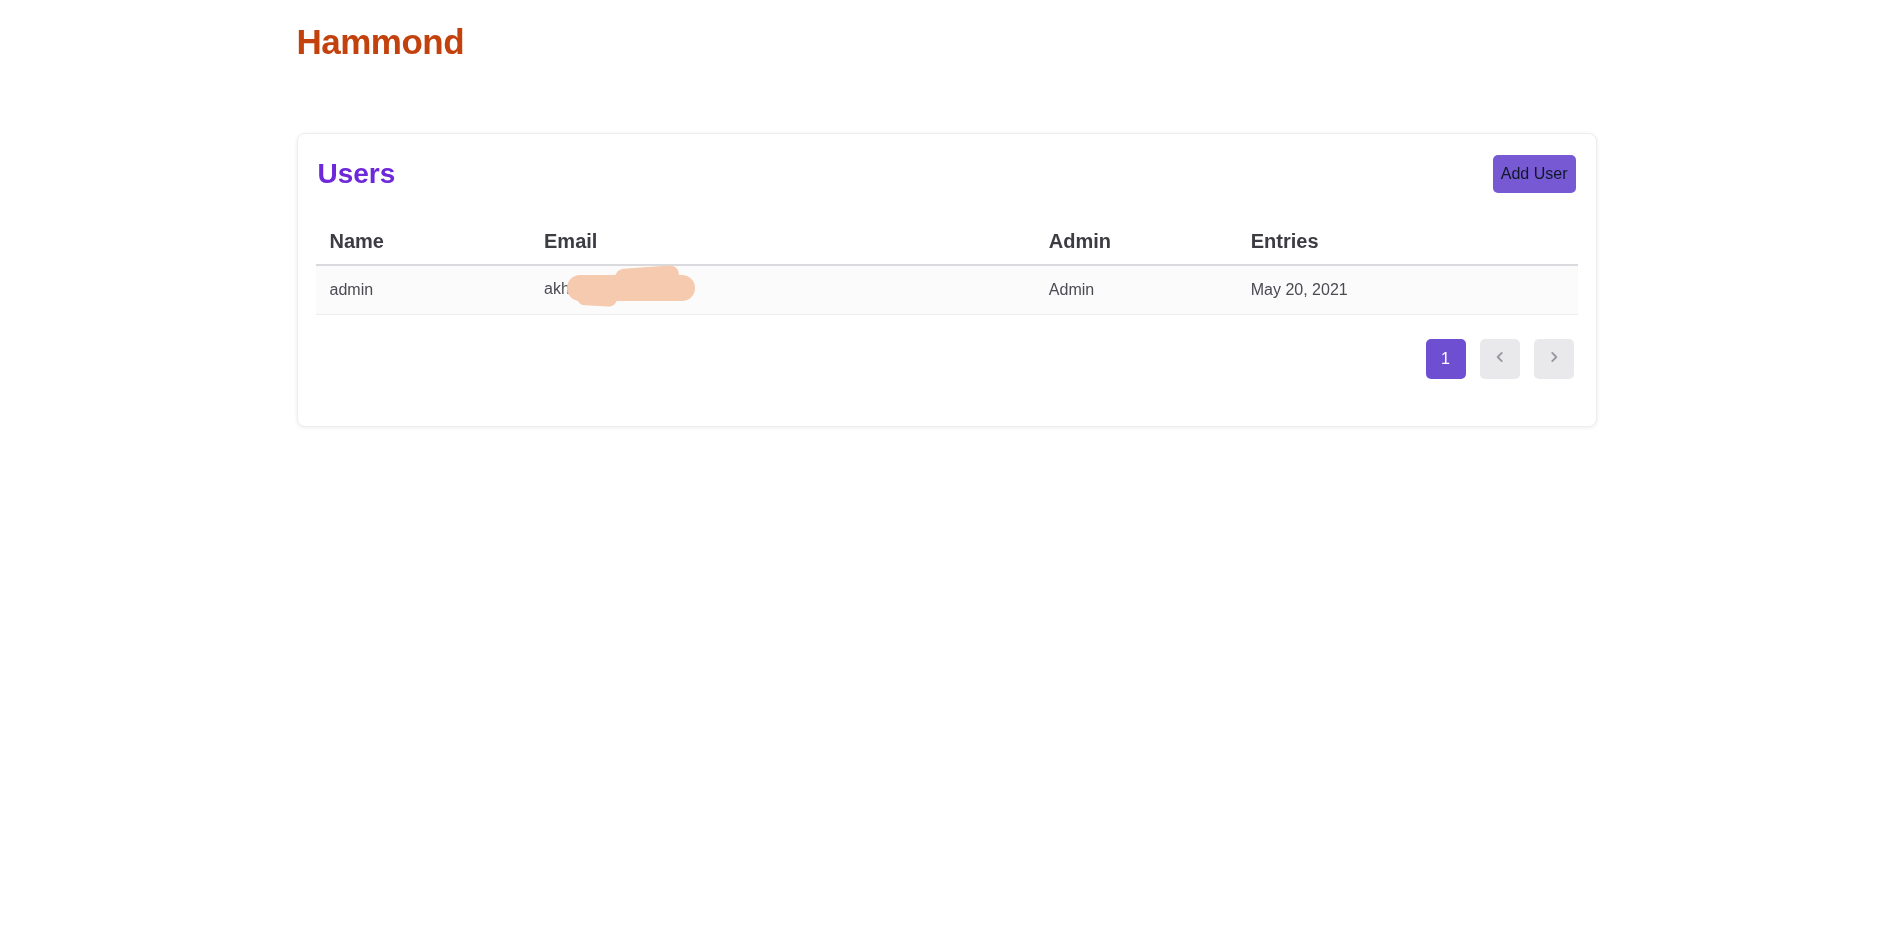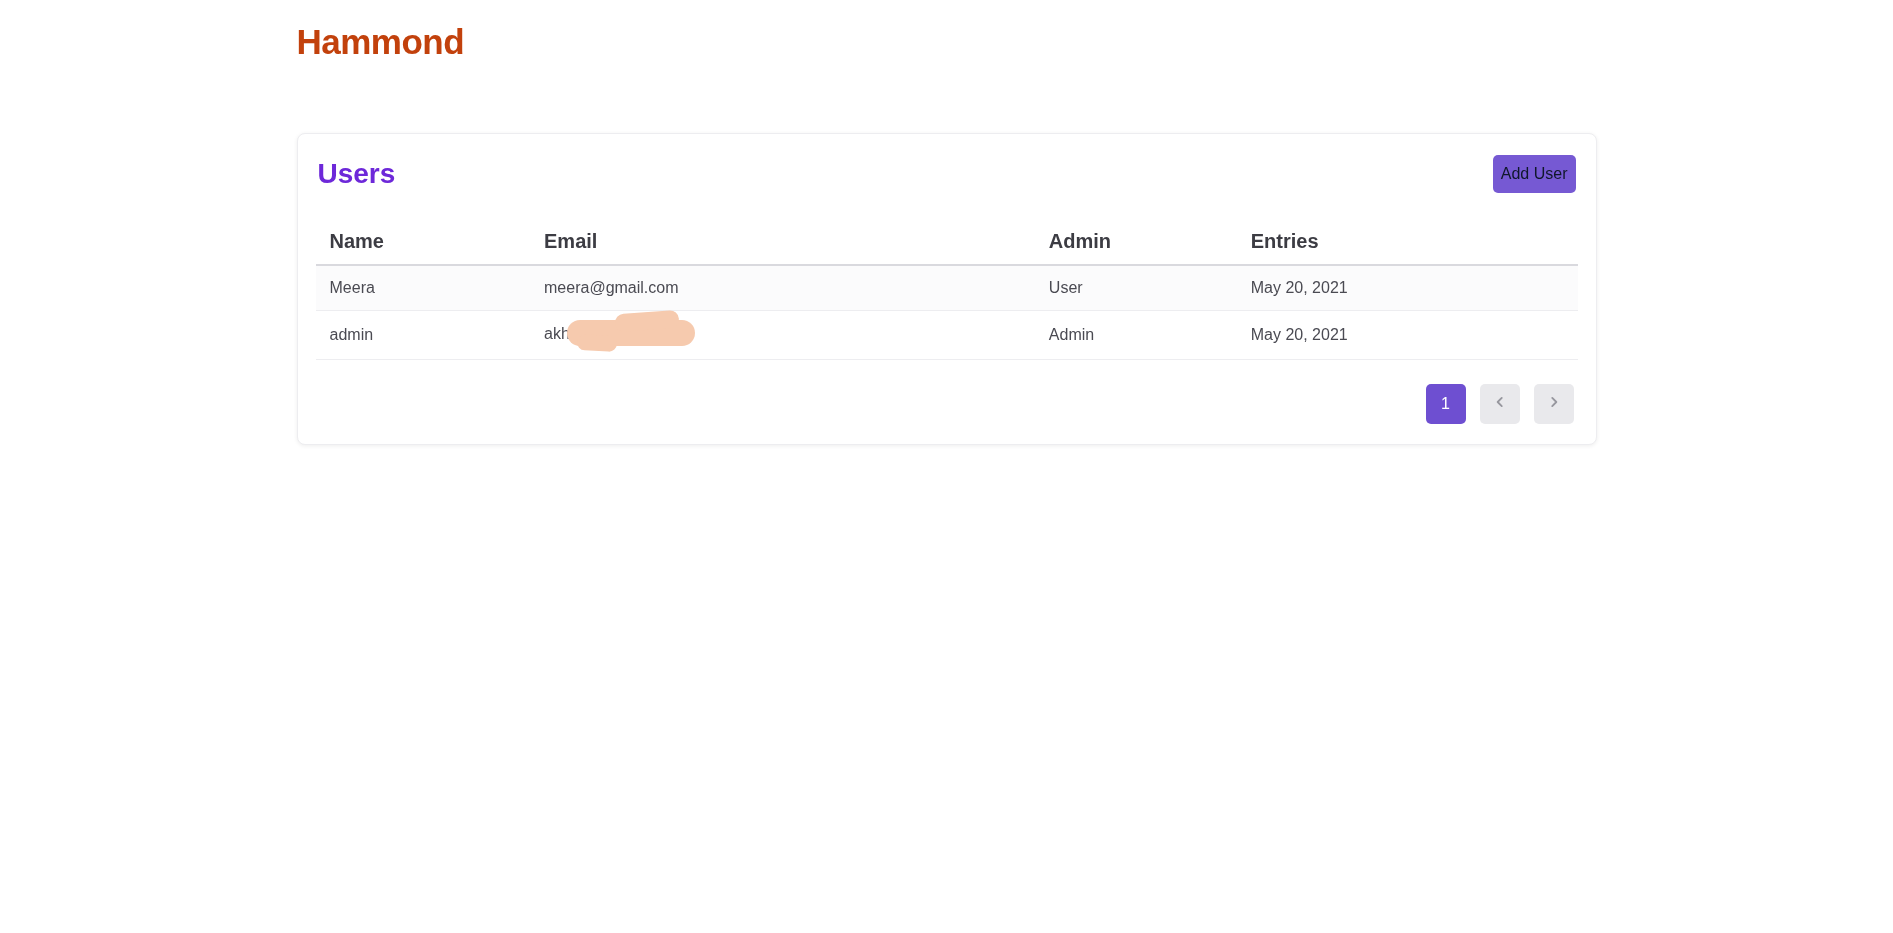--- a/index.html
+++ b/index.html
@@ -128,26 +128,20 @@
       <thead>
         <tr>
           <th class="col-name">Name</th>
           <th class="col-email">Email</th>
           <th class="col-role">Admin</th>
           <th class="col-created">Entries</th>
         </tr>
       </thead>
       <tbody>
         <tr>
-          <td>Meera</td>
-          <td>meera@gmail.com</td>
-          <td>User</td>
-          <td>May 20, 2021</td>
-        </tr>
-        <tr>
           <td>admin</td>
           <td class="email-cell">
             <span>akh</span><span class="scribble"></span>
           </td>
           <td>Admin</td>
           <td>May 20, 2021</td>
         </tr>
       </tbody>
     </table>
 

